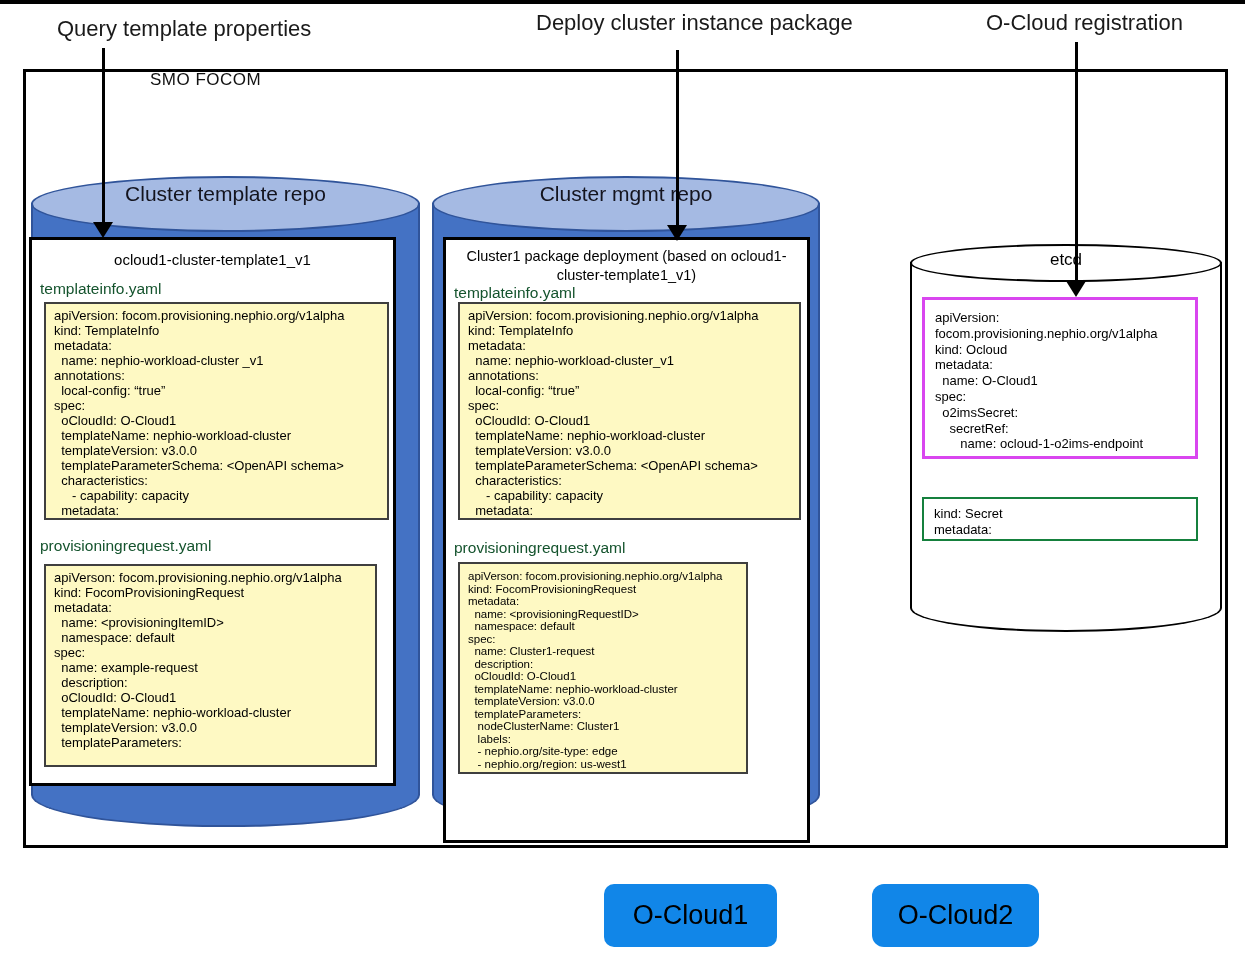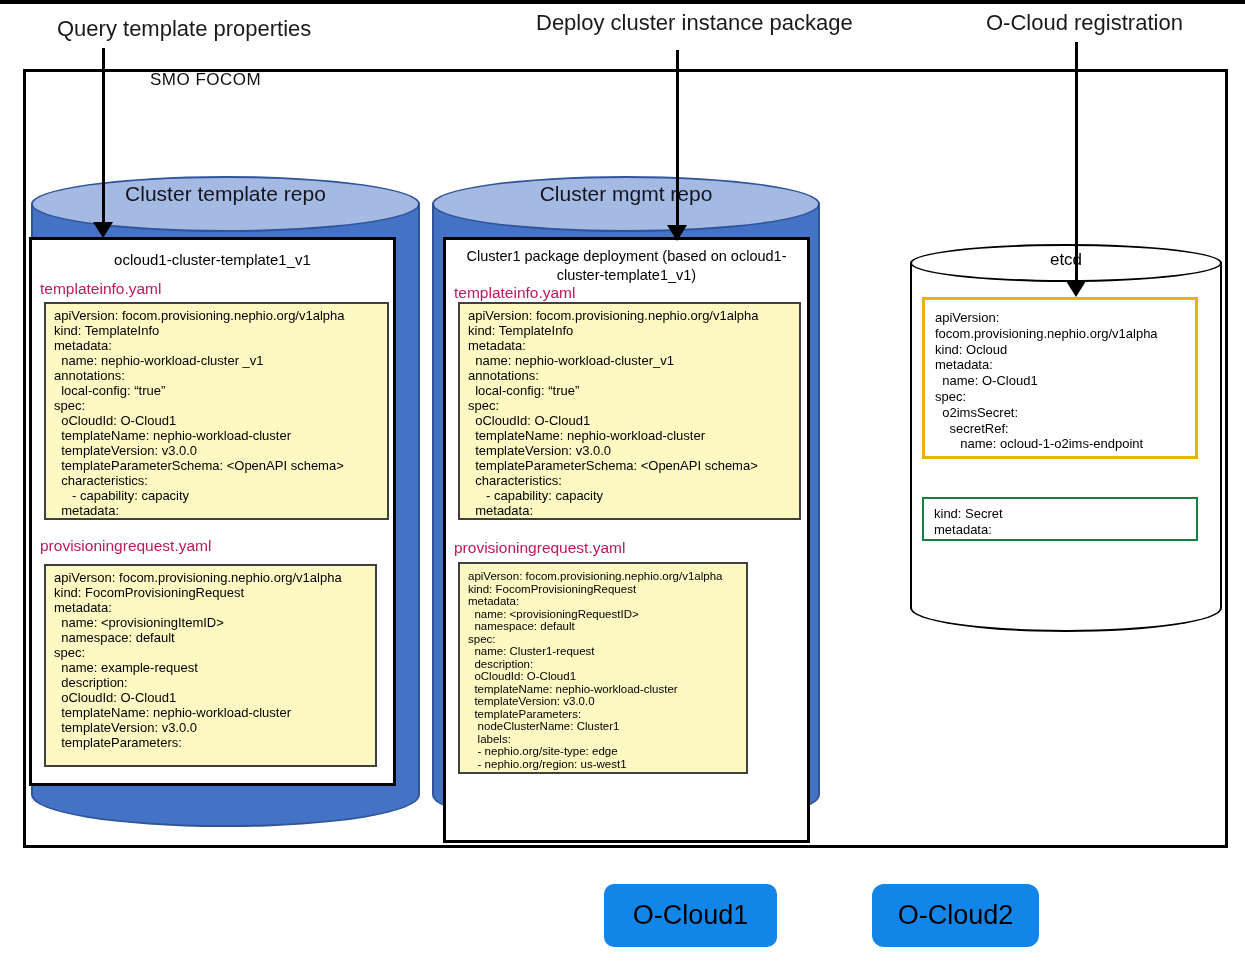--- a/index.html
+++ b/index.html
@@ -45,21 +45,21 @@
   .top2  { left:432px; top:176px; width:388px; height:56px;  }
   .ttl2  { left:432px; top:182px; width:388px; }
 
   
   .pkg-box { background:#fff; border:3px solid #000; }
   .pkg1 { left:29px;  top:237px; width:367px; height:549px; }
   .pkg2 { left:443px; top:237px; width:367px; height:606px;padding-left:39px; }
   .pkg-title { left:0; right:0; text-align:center; font-size:15px; color:#000; padding:0 8px; line-height:19px; }
   .pkg1 .pkg-title { top:10px; }
   .pkg2 .pkg-title { top:7px; font-size:14.5px; }
-  .file-label { left:8px; font-size:15.5px; color:#be185d; }
+  .file-label { left:8px; font-size:15.5px; color:#14532d; }
   .yaml {
     background:#fef9c3; border:2px solid #3F3F3F;
     white-space:pre; font-size:13px; line-height:15px; color:#000;
     padding:4px 8px; overflow:hidden;
   }
   .pkg1 .fl-a { top:40px; }
   .pkg1 .ya   { left:12px; top:62px;  width:345px; height:218px; }
   .pkg1 .fl-b { top:297px; }
   .pkg1 .yb   { left:12px; top:324px; width:333px; height:203px; }
   .pkg2 .fl-a { top:44px; }
@@ -76,21 +76,21 @@
   }
   .etcd-top {
     left:910px; top:244px; width:312px; height:38px;
     background:#fff; border:2px solid #000; border-radius:50%;
   }
   .etcd-title { left:910px; top:250px; width:312px; text-align:center; font-size:17px; color:#000; }
   .etcd-res {
     background:#fff; white-space:pre-wrap; font-size:13px; line-height:15.8px; color:#000;
     overflow:hidden;
   }
-  .etcd-r1 { left:922px; top:297px; width:276px; height:162px; border:3px solid #eab308; padding:10px 10px; }
+  .etcd-r1 { left:922px; top:297px; width:276px; height:162px; border:3px solid #d946ef; padding:10px 10px; }
   .etcd-r2 { left:922px; top:497px; width:276px; height:44px;  border:2px solid #15803d; padding:7px 10px; line-height:16px; }
 
   
   .ocloud-node {
     background:#1186E8; color:#000000; border-radius:10px;
     display:flex; align-items:center; justify-content:center;
     font-size:27px;
   }
   .oc1 { left:604px; top:884px; width:173px; height:63px; }
   .oc2 { left:872px; top:884px; width:167px; height:63px;border-radius:12px; }

